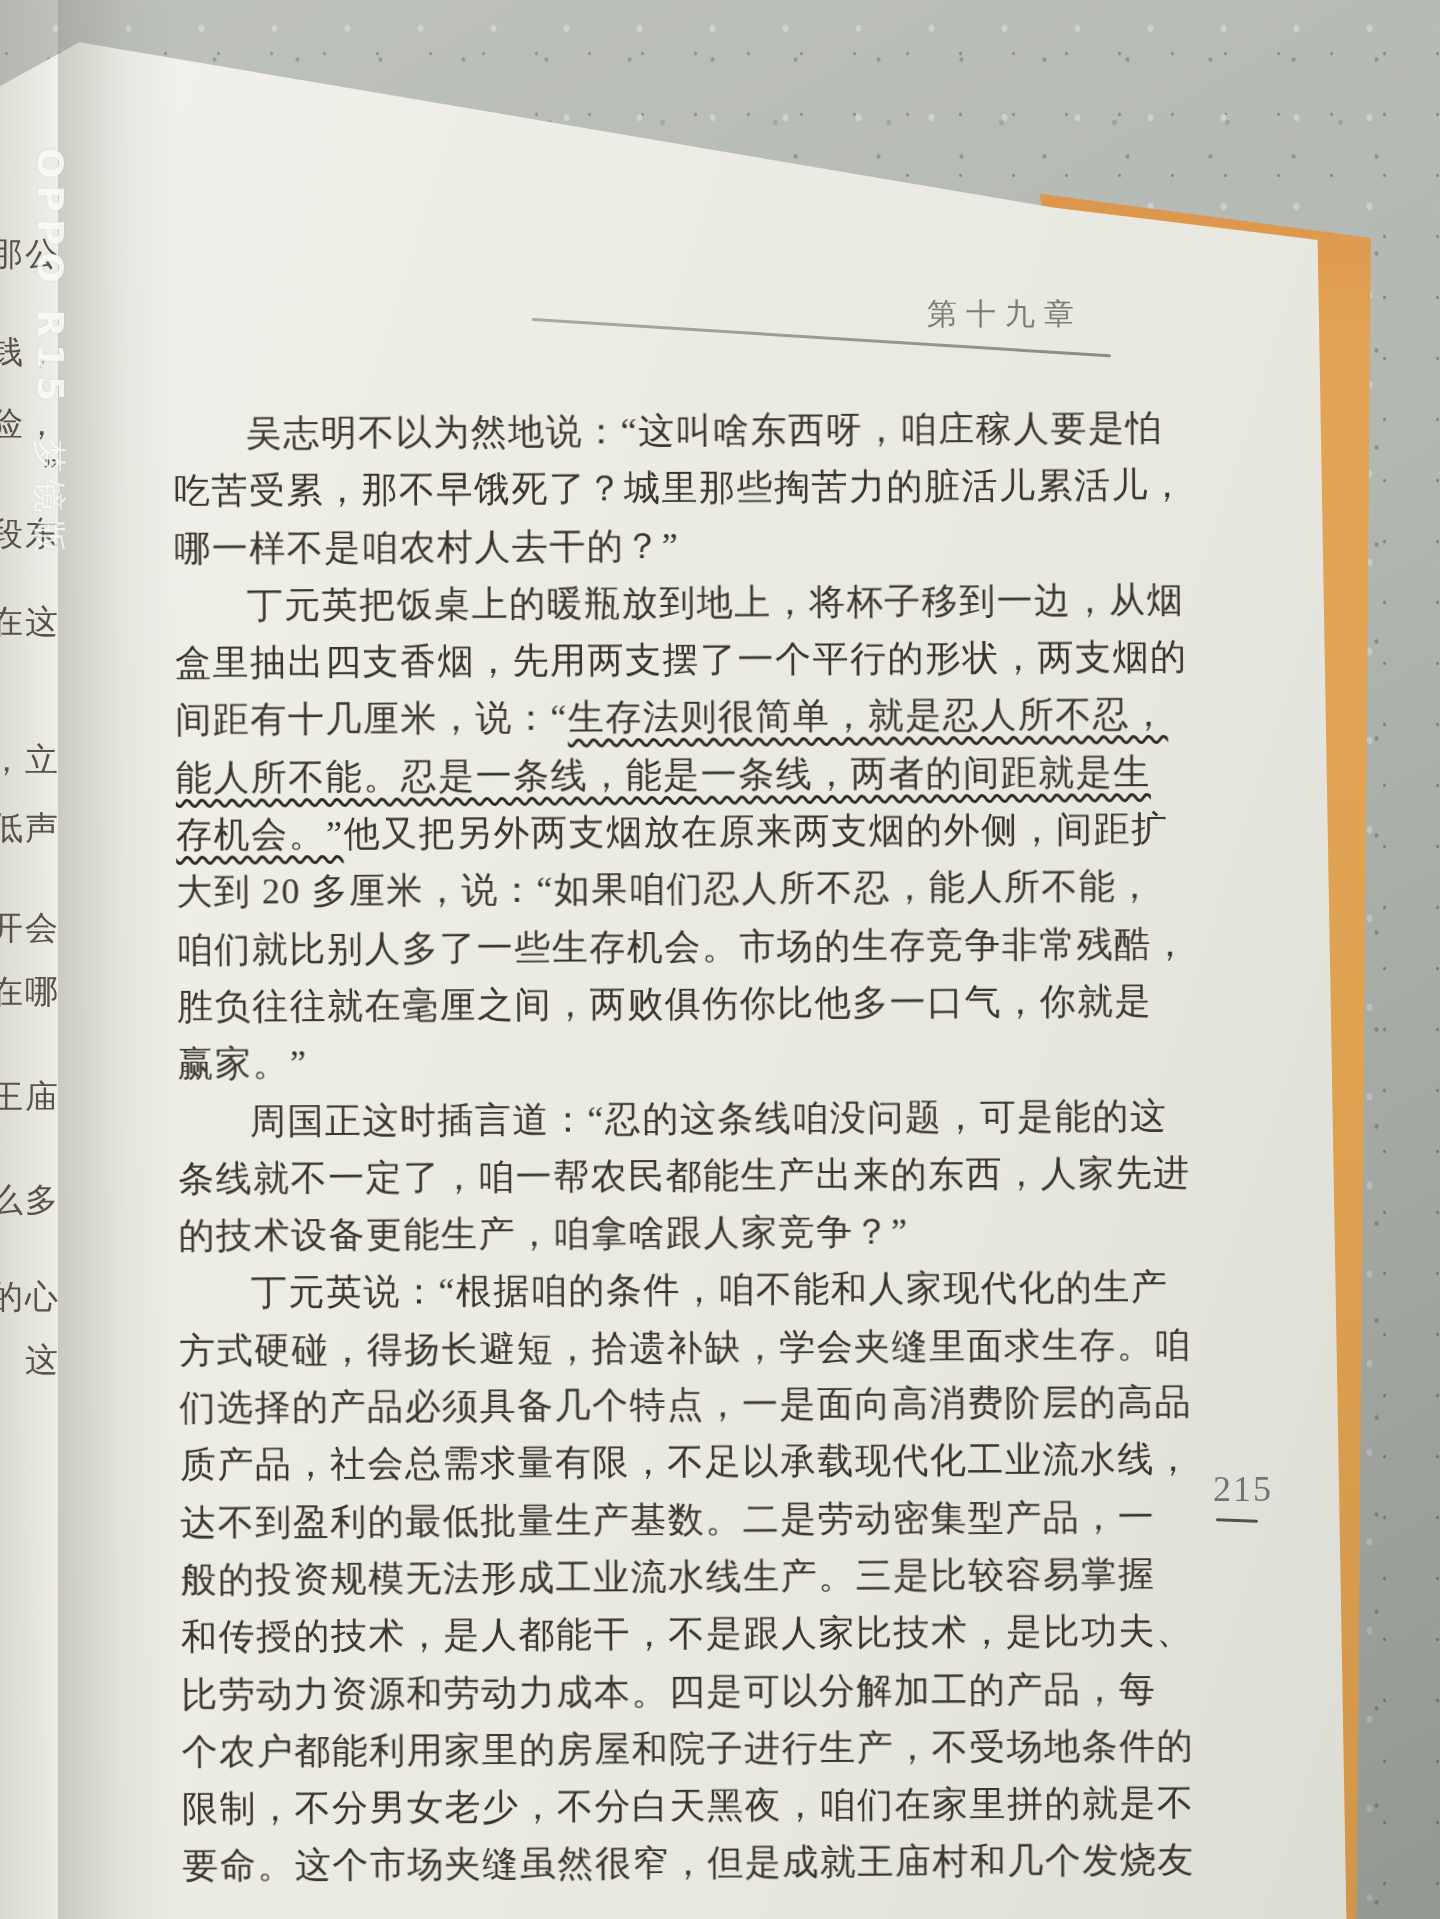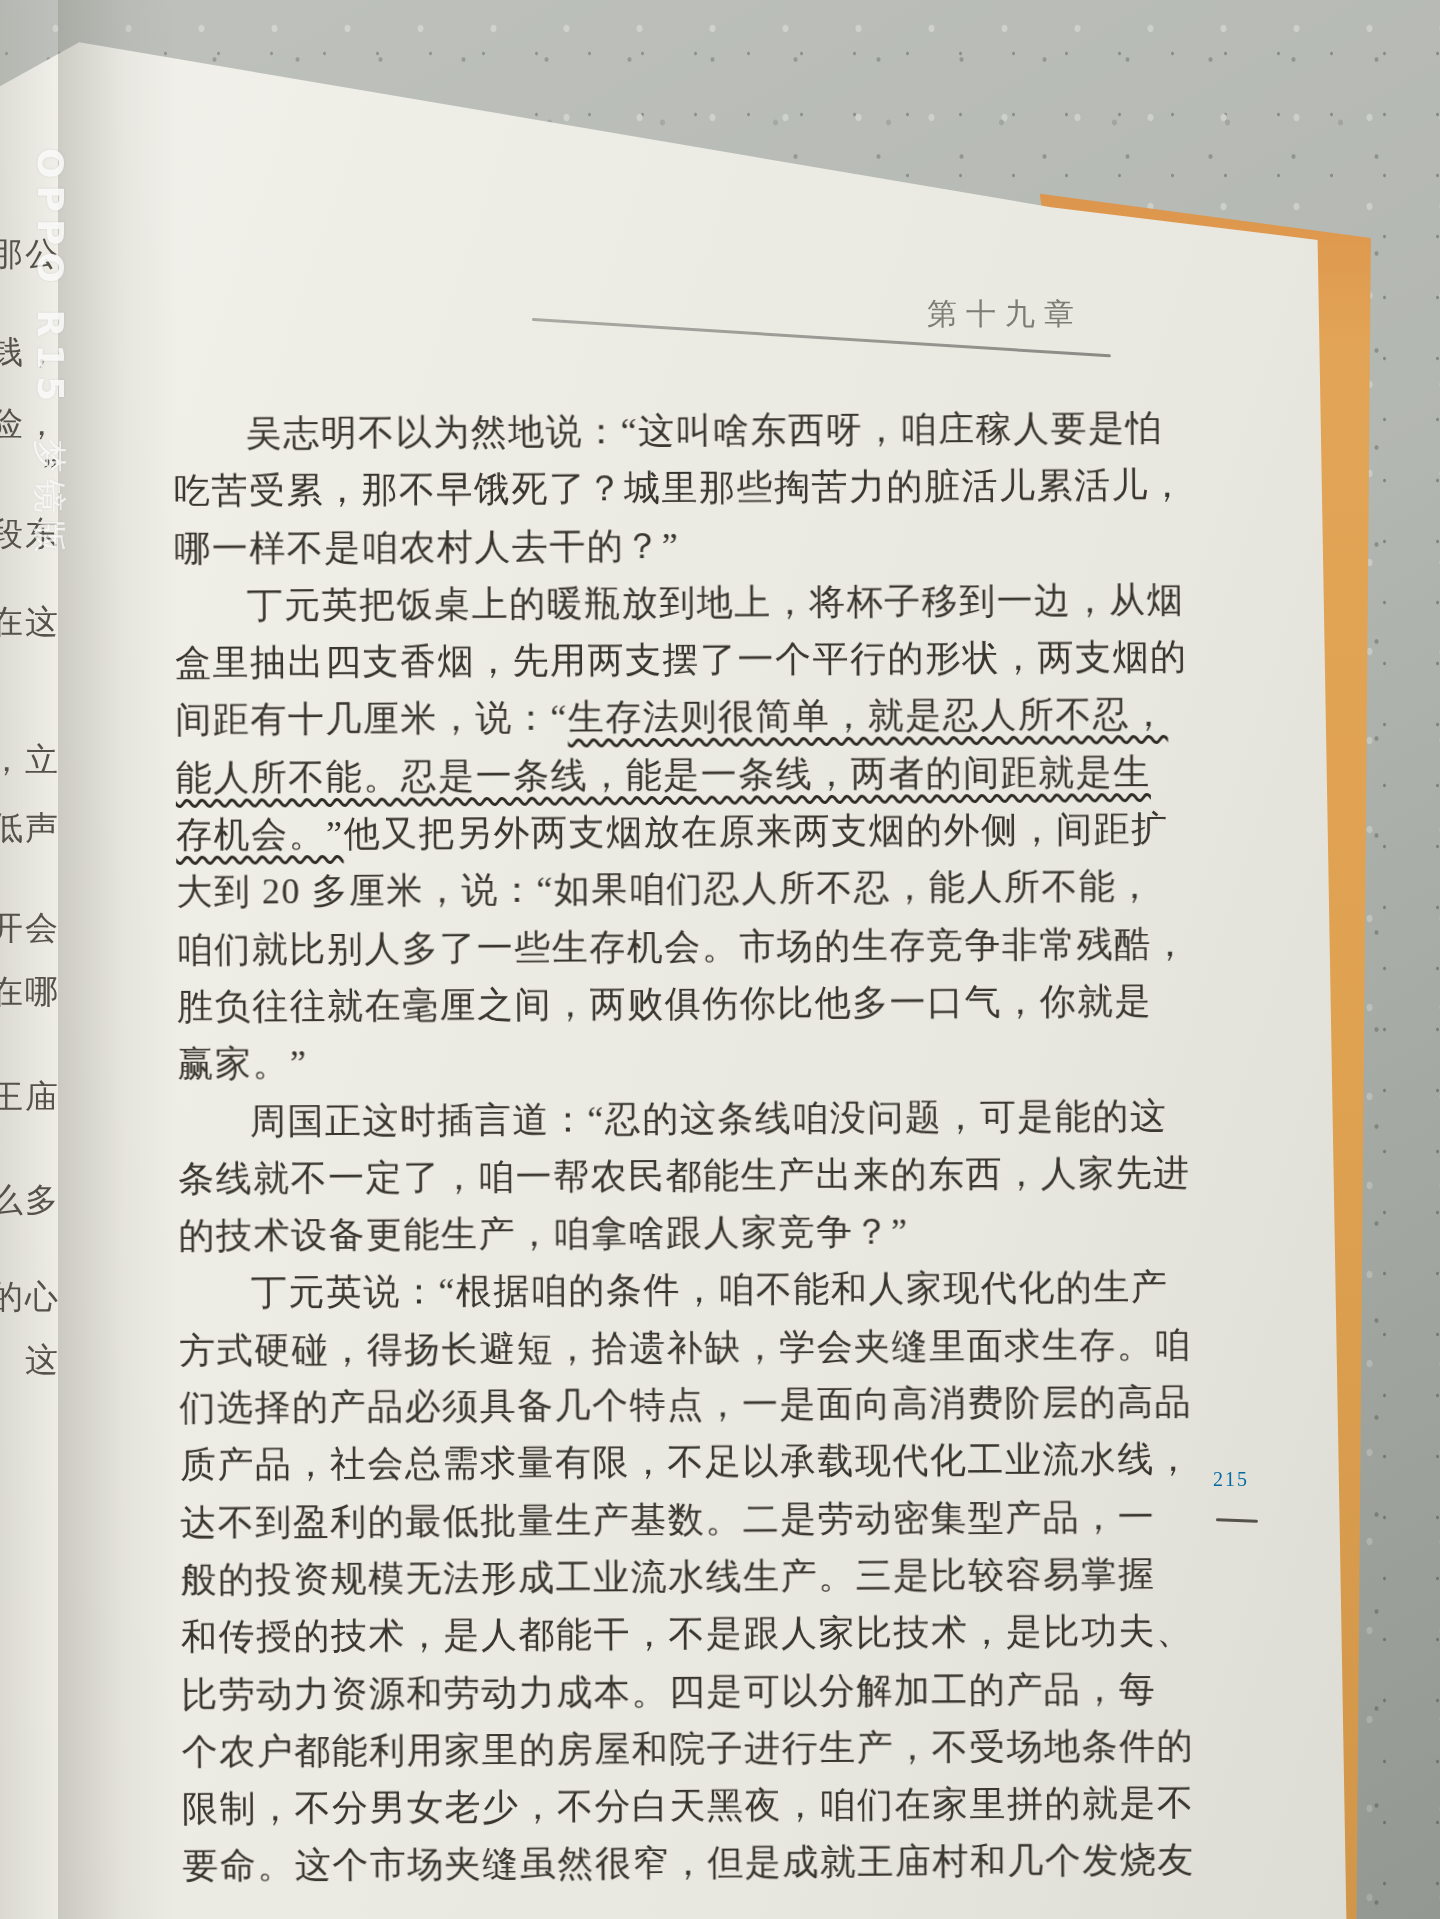--- a/index.html
+++ b/index.html
@@ -70,21 +70,21 @@
   .wavy{
     text-decoration-line:underline;
     text-decoration-style:wavy;
     text-decoration-color:#2e2b25;
     text-decoration-thickness:3px;
     text-underline-offset:9px;
   }
   
   .pageno{
     position:absolute;left:1213px;top:1468px;z-index:6;
-    font-size:20px;letter-spacing:2px;color:#0369a1;
+    font-size:36px;letter-spacing:2px;color:#737373;
   }
   .pageno-dash{
     position:absolute;left:1216px;top:1519px;width:42px;height:3px;z-index:6;
     background:#55524b;transform:rotate(2deg);border-radius:2px;
   }
   
   .left-fragments{
     position:absolute;left:0;top:0;width:60px;height:1515px;overflow:hidden;z-index:5;
   }
   .frag{

